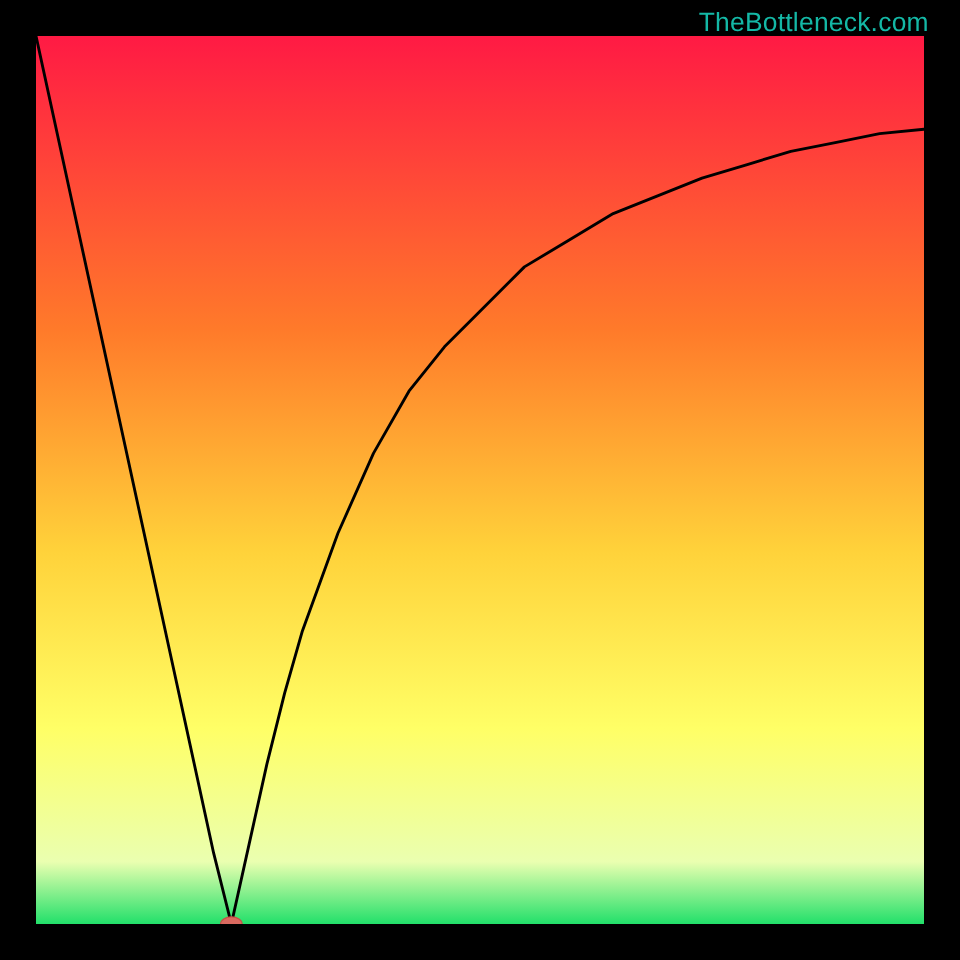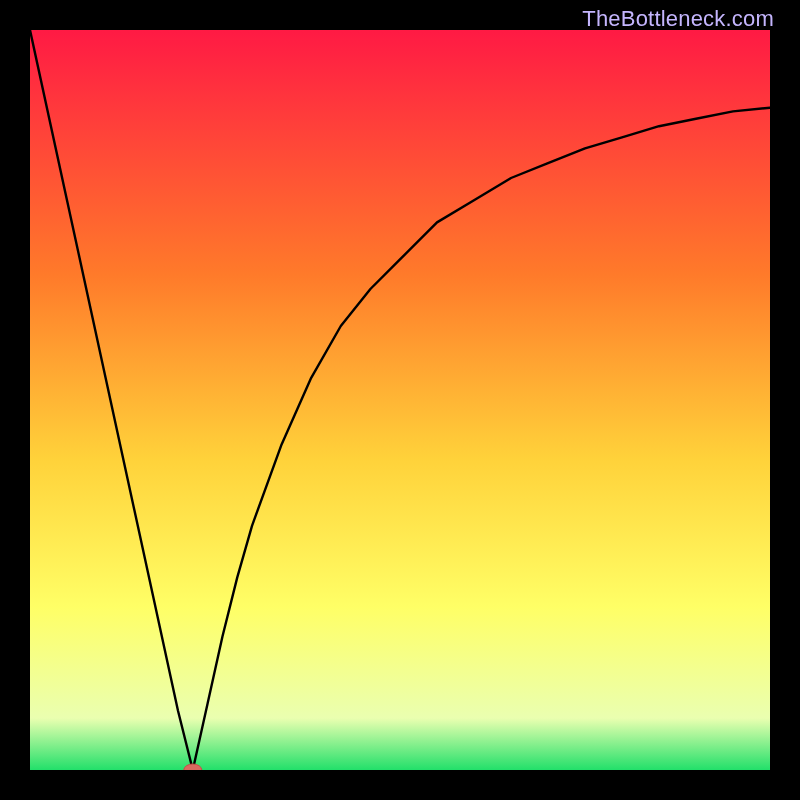--- a/index.html
+++ b/index.html
@@ -21,21 +21,21 @@
     position: absolute;
     left: 30px;
     top: 30px;
     width: 740px;
     height: 740px;
   }
   .watermark {
     position: absolute;
     top: 6px;
     right: 26px;
-    color: #c4b5fd;
+    color: #14b8a6;
     font-size: 22px;
     font-weight: 500;
     letter-spacing: 0.2px;
     user-select: none;
   }
   svg {
     display: block;
   }
 </style>
 </head>

